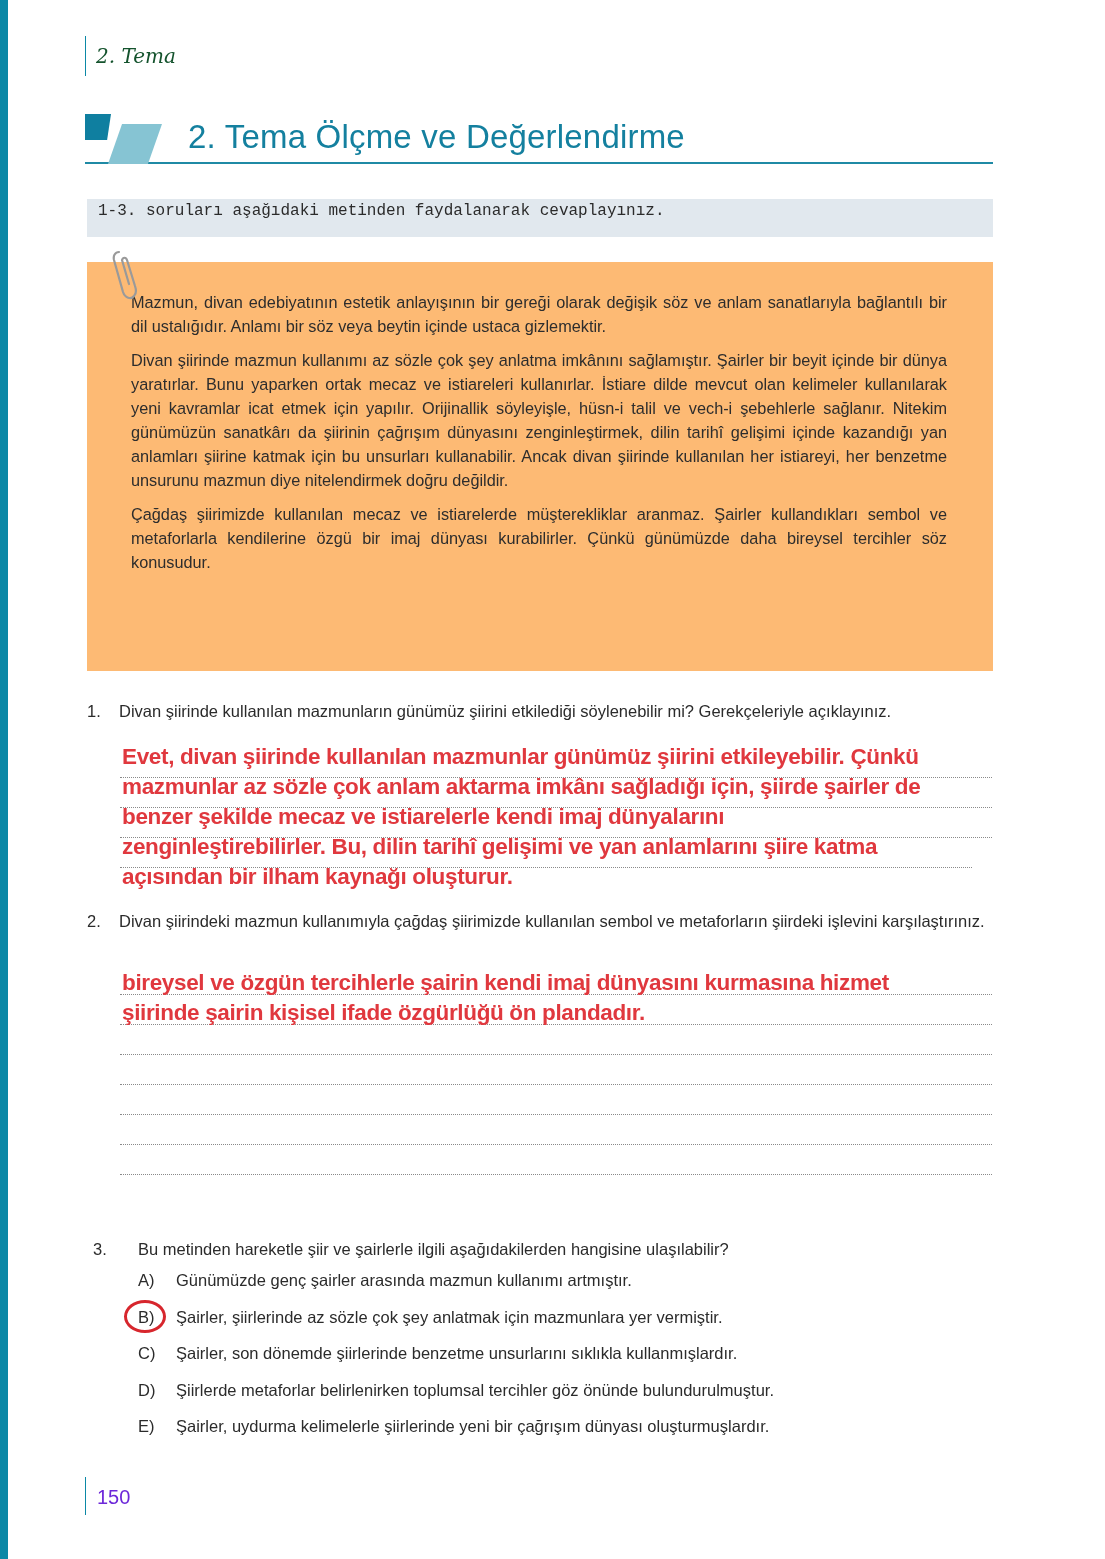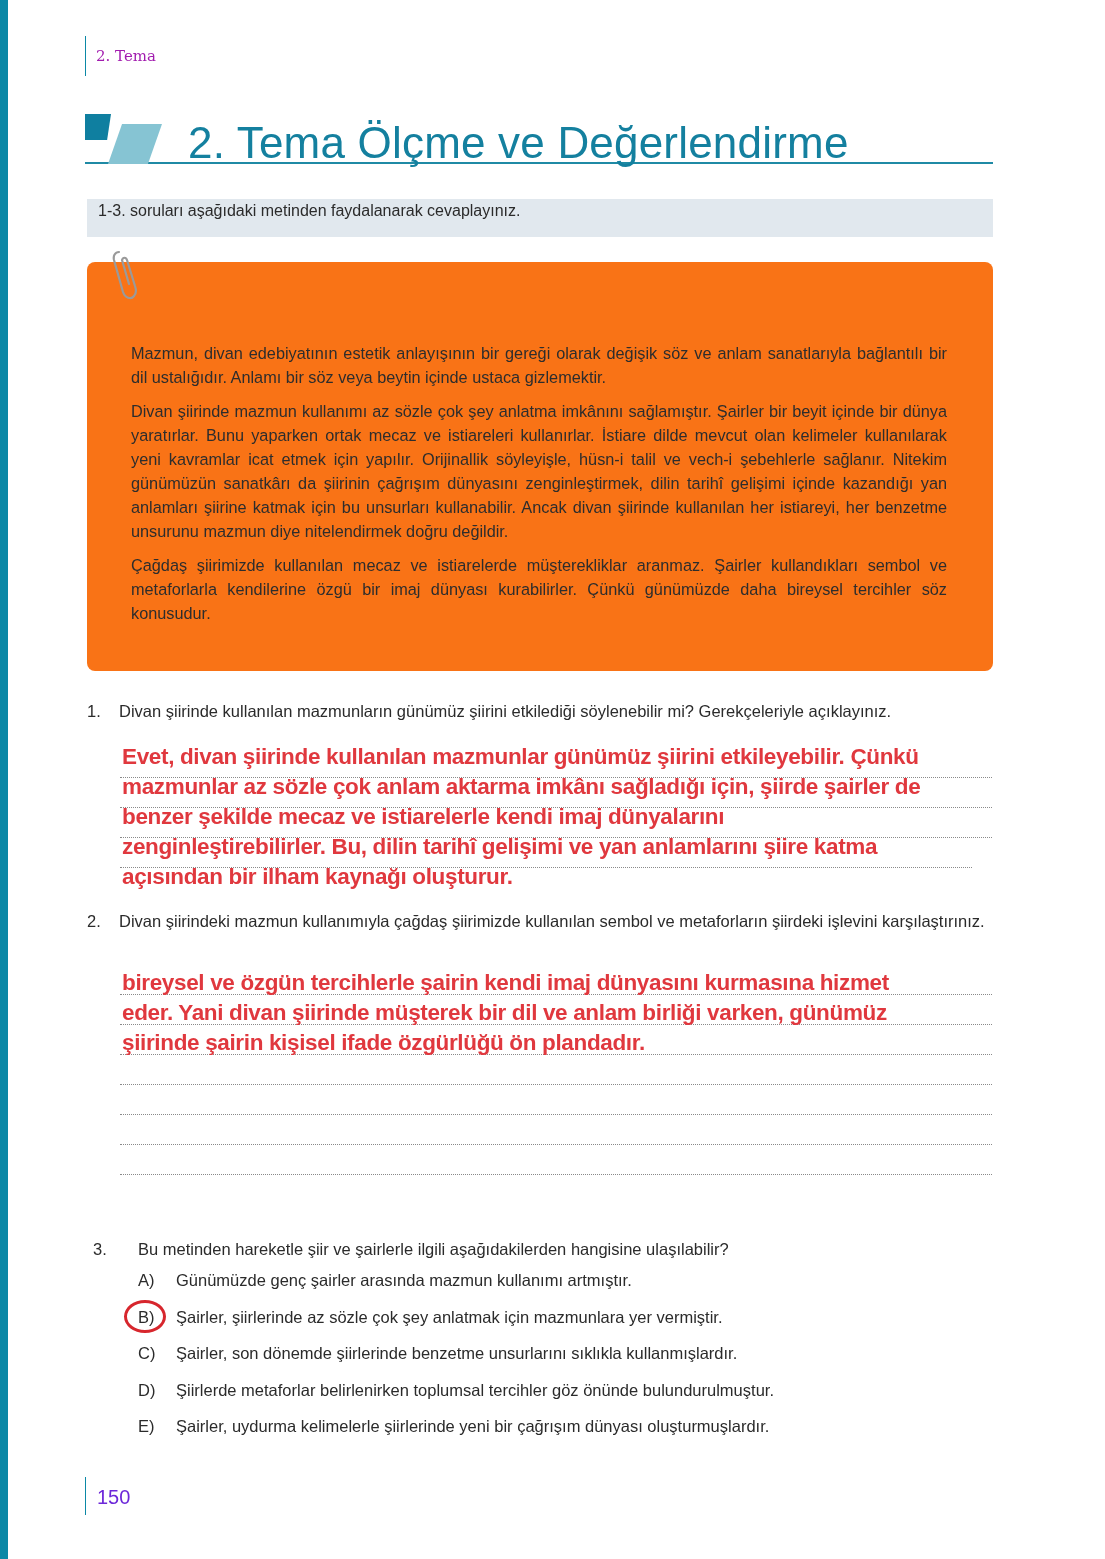--- a/index.html
+++ b/index.html
@@ -2,34 +2,34 @@
 <html><head>
 <meta charset="utf-8">
 <style>
   * { box-sizing: border-box; margin: 0; padding: 0; }
   html, body { width: 1105px; height: 1559px; background: #ffffff; overflow: hidden; }
   body { position: relative; font-family: "Liberation Sans", "DejaVu Sans", sans-serif; color: #2b2b2b; }
 
   .left-stripe { position: absolute; left: 0; top: 0; width: 8px; height: 1559px; background: #0b88a6; }
 
   .running-head { position: absolute; left: 85px; top: 36px; height: 40px; border-left: 1.5px solid #0b88a6; padding-left: 10px; }
-  .running-head span { font-family: "DejaVu Serif", "Liberation Serif", serif; font-size: 15px; color: #a21caf; line-height: 40px; }
+  .running-head span { font-family: "DejaVu Serif", "Liberation Serif", serif; font-size: 20px; color: #14532d; line-height: 40px; font-style: italic; }
 
   .title-area { position: absolute; left: 85px; top: 112px; width: 908px; height: 52px; border-bottom: 2px solid #1f8aa5; }
   .title-sq { position: absolute; left: 0; top: 2px; width: 26px; height: 26px; background: #0f7fa0;
               clip-path: polygon(0 0, 100% 0, 85% 100%, 0 100%); }
   .title-para { position: absolute; left: 23px; top: 12px; width: 54px; height: 40px; background: #86c4d3;
                 clip-path: polygon(26% 0, 100% 0, 74% 100%, 0 100%); }
-  .page-title { position: absolute; left: 103px; top: 6px; font-size: 44px; color: #14809f; font-weight: normal; letter-spacing: 0.2px; }
+  .page-title { position: absolute; left: 103px; top: 6px; font-size: 33px; color: #14809f; font-weight: normal; letter-spacing: 0.2px; }
 
-  .instruction { position: absolute; left: 87px; top: 199px; width: 906px; height: 38px; background: #e1e8ee; padding: 3px 0 0 11px; font-size: 16px; color: #2b2b2b; }
+  .instruction { position: absolute; left: 87px; top: 199px; width: 906px; height: 38px; background: #e1e8ee; padding: 3px 0 0 11px; font-size: 16px; color: #2b2b2b; font-family: Liberation Mono, monospace; }
 
   .paperclip { position: absolute; left: 105px; top: 248px; width: 36px; height: 56px; }
 
-  .passage { position: absolute; left: 87px; top: 262px; width: 906px; height: 409px; background: #f97316; padding: 79px 46px 0 44px; border-radius: 8px; }
+  .passage { position: absolute; left: 87px; top: 262px; width: 906px; height: 409px; background: #fdba74; padding: 28px 46px 0 44px; }
   .passage p { font-size: 16.3px; line-height: 24px; color: #2d2d2d; text-align: justify; margin-bottom: 10px; }
 
   .q { position: absolute; font-size: 16.5px; line-height: 24px; color: #2b2b2b; }
   .q .num { position: absolute; left: 0; top: 0; }
   .q .txt { display: block; text-align: justify; }
 
   .answer-lines { position: absolute; left: 120px; width: 872px; }
   .answer-lines .line { position: relative; height: 30px; border-bottom: 1.5px dotted #8a8a8a; }
   .answer-text { position: absolute; left: 122px; font-family: "Liberation Sans", sans-serif; font-weight: bold; color: #e0383e; font-size: 22.5px; line-height: 30px; letter-spacing: -0.35px; }
 
@@ -97,21 +97,20 @@
   <div class="line"></div>
   <div class="line"></div>
   <div class="line"></div>
   <div class="line"></div>
   <div class="line"></div>
   <div class="line"></div>
   <div class="line"></div>
 </div>
 <div class="answer-text" style="top:968px;">
   <div>bireysel ve özgün tercihlerle şairin kendi imaj dünyasını kurmasına hizmet</div>
-  <div>eder. Yani divan şiirinde müşterek bir dil ve anlam birliği varken, günümüz</div>
   <div>şiirinde şairin kişisel ifade özgürlüğü ön plandadır.</div>
 </div>
 
 <div class="q" style="left:93px; top:1237px; width:900px;">
   <span class="num">3.</span>
   <span class="txt" style="padding-left:45px;">Bu metinden hareketle şiir ve şairlerle ilgili aşağıdakilerden hangisine ulaşılabilir?</span>
 </div>
 
 <div class="options">
   <div class="opt">

